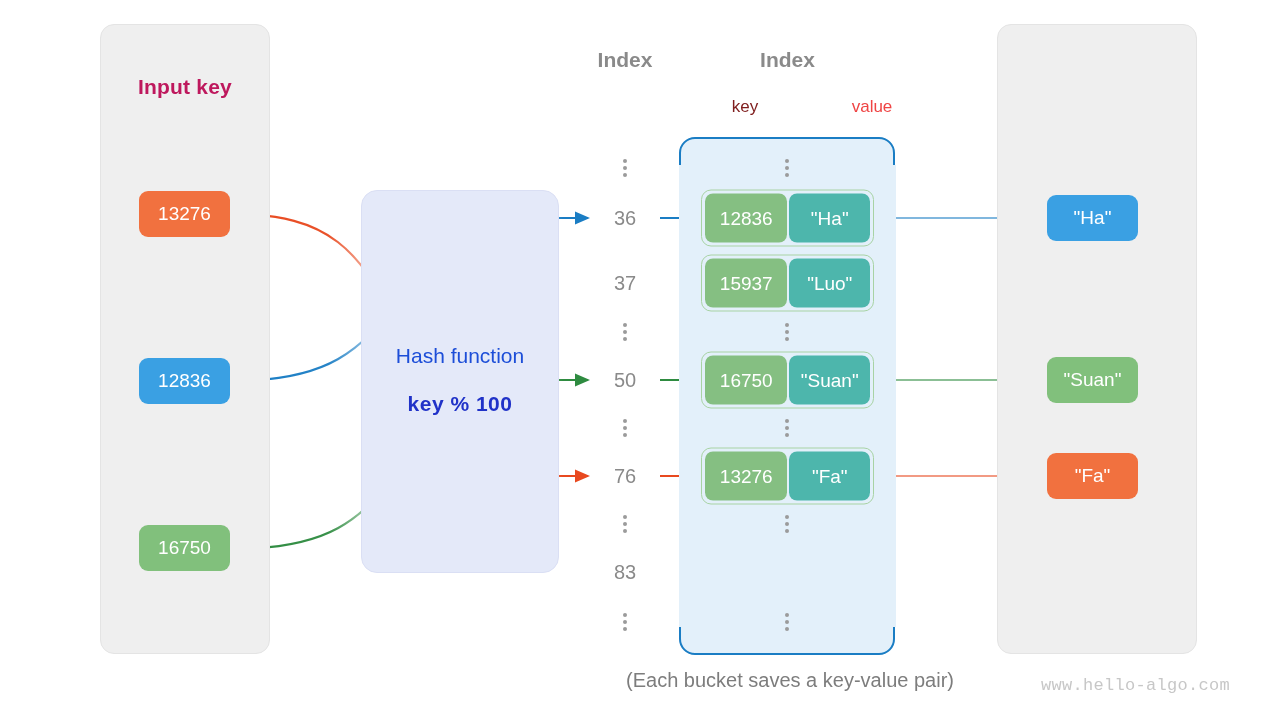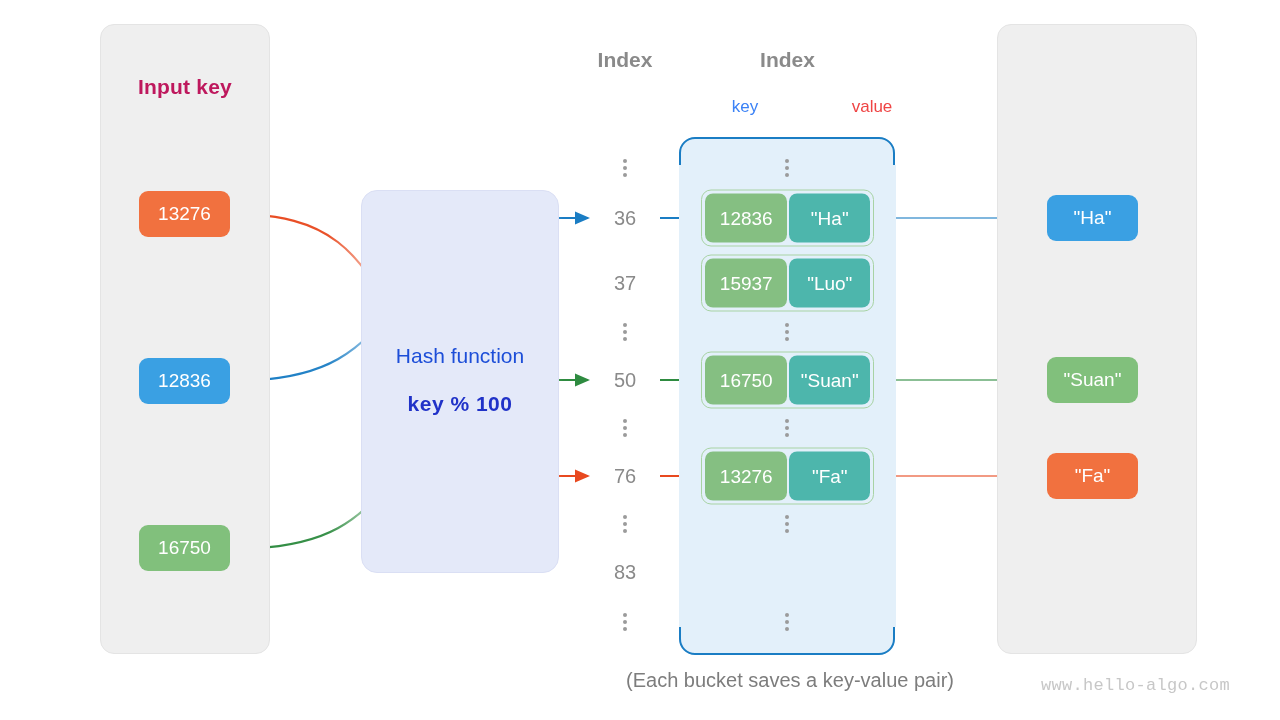--- a/index.html
+++ b/index.html
@@ -109,21 +109,21 @@
     text-align: center;
   }
   #head-index { left: 565px; top: 48px; width: 120px; }
   #head-array { left: 700px; top: 48px; width: 175px; }
 
   .sub-head {
     position: absolute;
     font-size: 17px;
     text-align: center;
   }
-  #head-key   { left: 703px; top: 97px; width: 84px; color: #3b82f6; }
+  #head-key   { left: 703px; top: 97px; width: 84px; color: #7f1d1d; }
   #head-value { left: 830px; top: 97px; width: 84px; color: #ef4444; }
 
   
   .index-label {
     position: absolute;
     left: 595px;
     width: 60px;
     text-align: center;
     font-size: 20px;
     color: #8a8a8a;

